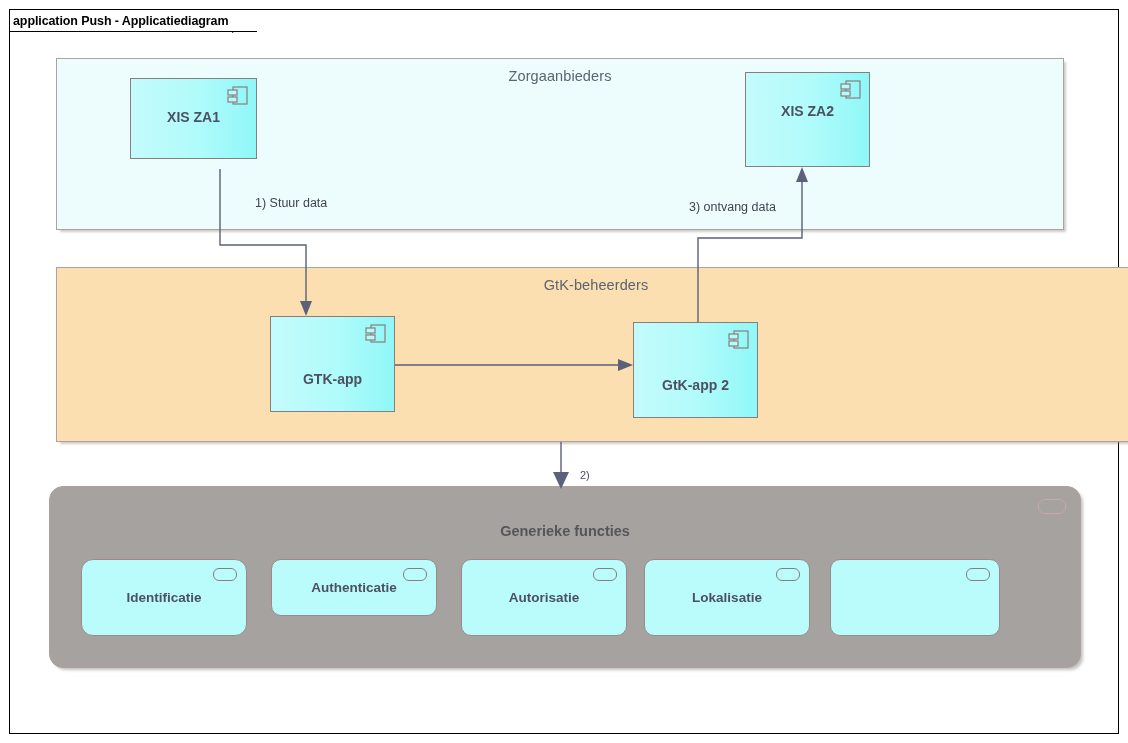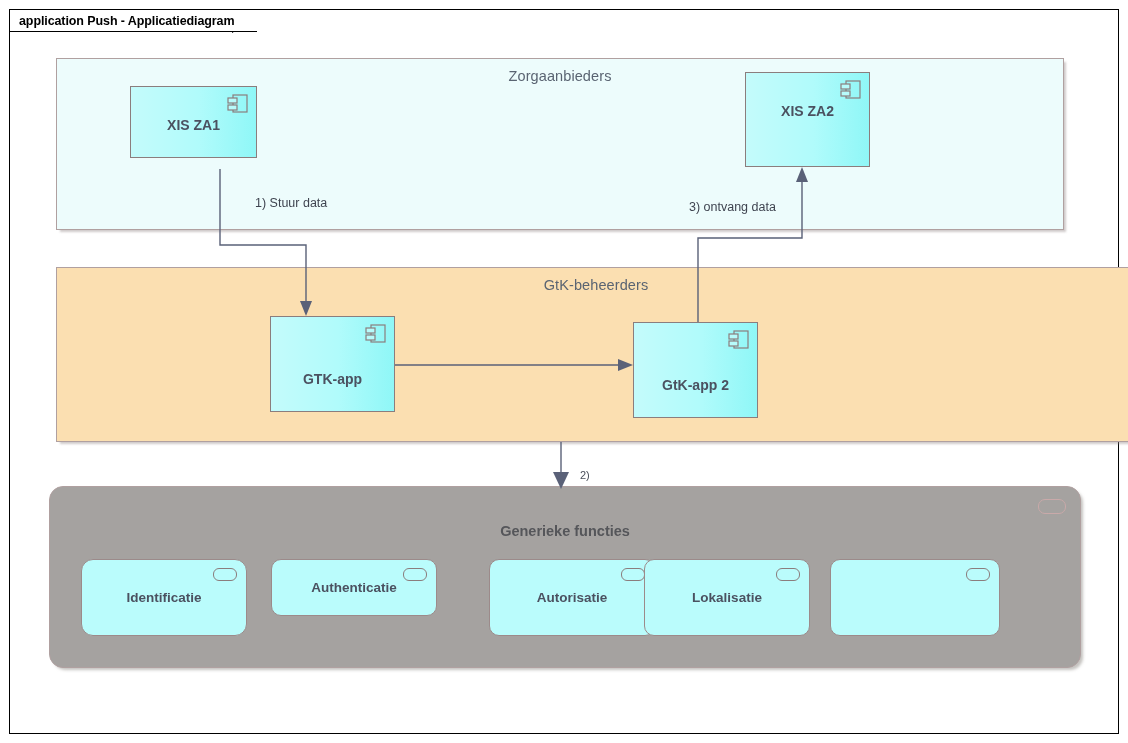--- a/index.html
+++ b/index.html
@@ -47,21 +47,21 @@
     top: 9px;
     width: 248px;
     height: 23px;
     box-sizing: border-box;
     border-top: 1px solid #000000;
     border-left: 1px solid #000000;
     border-bottom: 1px solid #000000;
     background: #ffffff;
     display: flex;
     align-items: center;
-    padding-left: 9px;
+    padding-left: 3px;
   }
   .title-tab-label {
     font-size: 12.5px;
     font-weight: bold;
     color: #000000;
     white-space: nowrap;
     letter-spacing: -0.1px;
   }
   .title-tab-slant {
     position: absolute;
@@ -264,36 +264,36 @@
     <div class="service" style="left:31px;  top:72px; width:166px; height:77px;border-radius:12px;">
       <div class="service-pill-icon"></div>
       <div class="service-label">Identificatie</div>
     </div>
 
     <div class="service" style="left:221px; top:72px; width:166px; height:57px;">
       <div class="service-pill-icon"></div>
       <div class="service-label">Authenticatie</div>
     </div>
 
-    <div class="service" style="left:411px; top:72px; width:166px; height:77px;margin-left:28px;">
+    <div class="service" style="left:411px; top:72px; width:166px; height:77px;">
       <div class="service-pill-icon"></div>
       <div class="service-label">Autorisatie</div>
     </div>
 
     <div class="service" style="left:594px; top:72px; width:166px; height:77px;">
       <div class="service-pill-icon"></div>
       <div class="service-label">Lokalisatie</div>
     </div>
 
     <div class="service" style="left:780px; top:72px; width:170px; height:77px;">
       <div class="service-pill-icon"></div>
     </div>
   </div>
 
-  <div class="component" style="left:130px; top:86px; width:127px; height:72px;">
+  <div class="component" style="left:130px; top:78px; width:127px; height:81px;">
     <svg class="comp-icon" viewBox="0 0 22 22">
       <rect x="6" y="2" width="14" height="17" fill="none" stroke="#8b7d7d" stroke-width="1.2"></rect>
       <rect x="1" y="5" width="9" height="5" fill="#b7fbfb" stroke="#8b7d7d" stroke-width="1.2"></rect>
       <rect x="1" y="12" width="9" height="5" fill="#b7fbfb" stroke="#8b7d7d" stroke-width="1.2"></rect>
     </svg>
     <div class="component-label">XIS ZA1</div>
   </div>
 
   <div class="component" style="left:745px; top:72px; width:125px; height:95px;">
     <svg class="comp-icon" viewBox="0 0 22 22">

